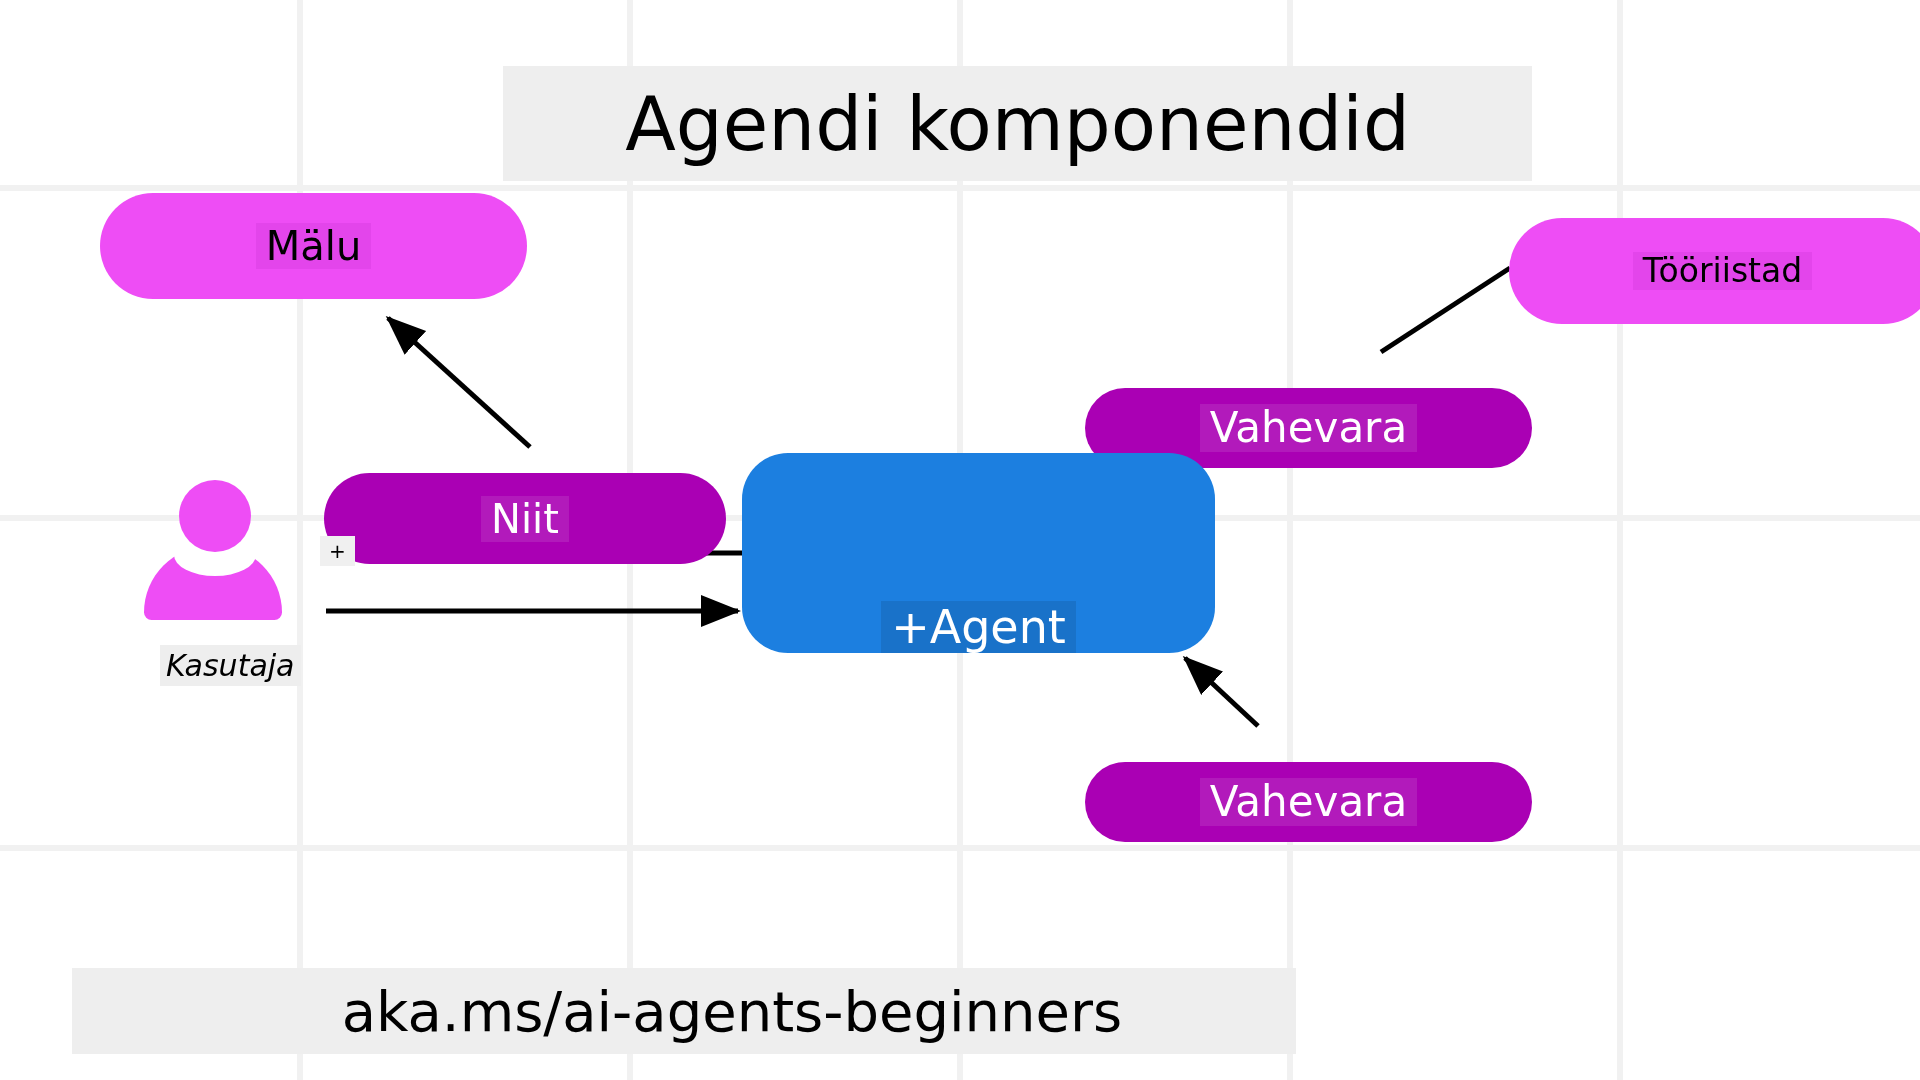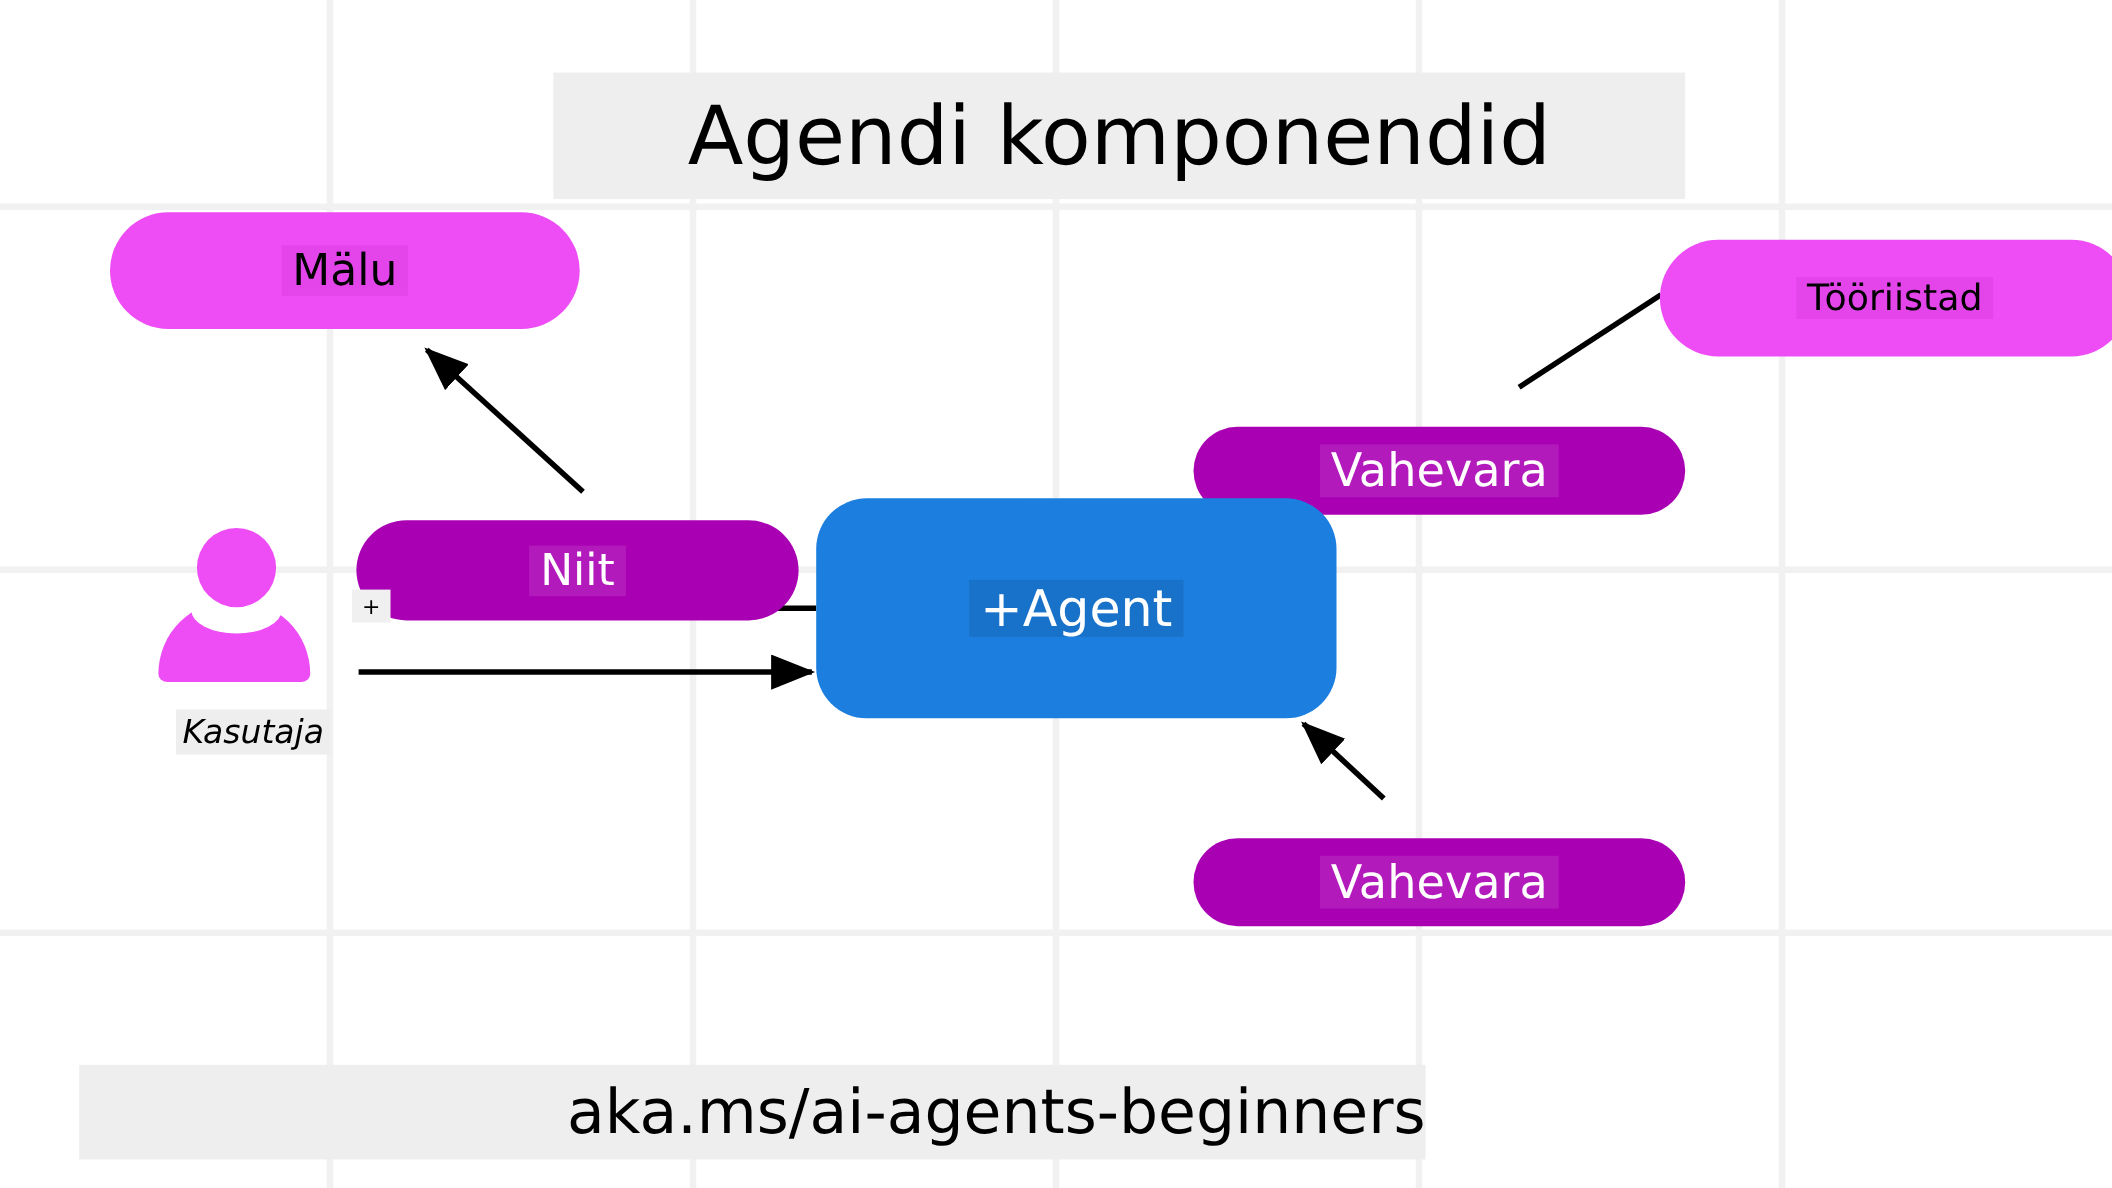--- a/index.html
+++ b/index.html
@@ -54,21 +54,21 @@
     height: 115px;
     font-size: 74px;
     letter-spacing: 0px;
   }
   #footer-band {
     left: 72px;
     top: 968px;
     width: 1224px;
     height: 86px;
     font-size: 56px;
-    justify-content: flex-end;
+    justify-content: center;
     padding-left: 96px;
     box-sizing: border-box;
   }
   
   .node {
     position: absolute;
     display: flex;
     align-items: center;
     justify-content: center;
     box-sizing: border-box;
@@ -92,20 +92,21 @@
     background: #aa00b4;
     margin-top: 36px;
   }
   .purple .node-label {
     background: rgba(255, 255, 255, 0.10);
     color: #ffffff;
   }
   .blue {
     background: #1c7fe0;
     border-radius: 46px;
+    align-items: flex-end;
   }
   .blue .node-label {
     background: rgba(0, 0, 0, 0.10);
     color: #ffffff;
   }
 
   #node-malu      { left: 100px;  top: 193px; width: 427px;  height: 106px; font-size: 40px; }
   #node-tooriistad{ left: 1509px; top: 218px; width: 427px;  height: 106px; font-size: 33px; }
   #node-niit      { left: 324px;  top: 437px; width: 402px;  height: 91px;  font-size: 40px; }
   #node-vahevara-top { left: 1085px; top: 352px; width: 447px; height: 80px; font-size: 42px; }

